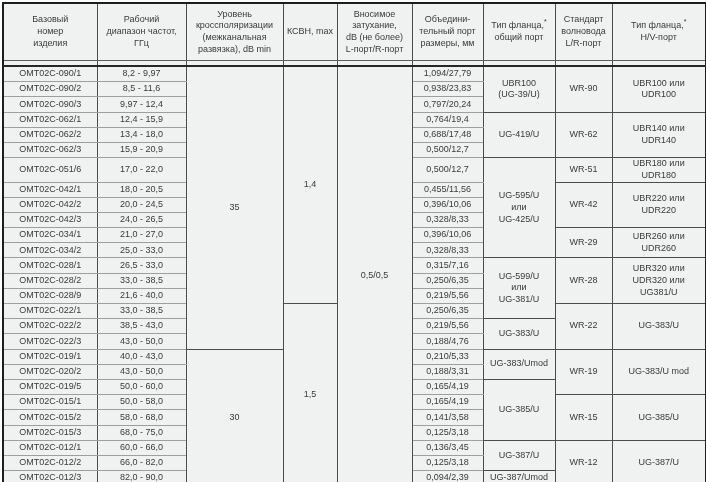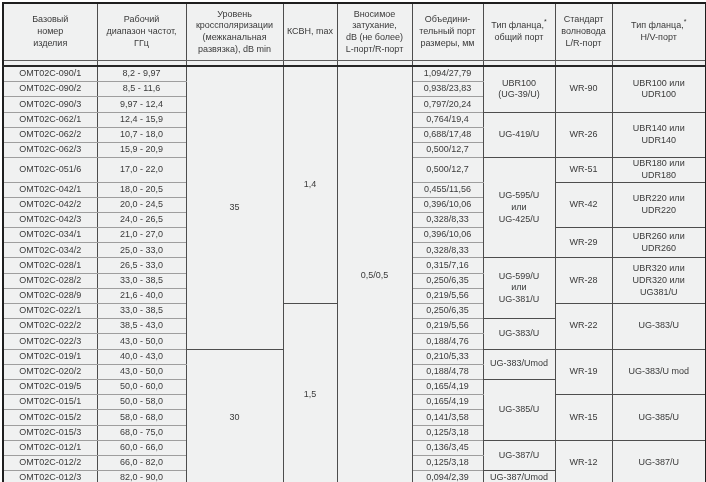--- a/index.html
+++ b/index.html
@@ -99,27 +99,27 @@
     <tr>
       <td>OMT02C-090/3</td>
       <td>9,97 - 12,4</td>
       <td>0,797/20,24</td>
     </tr>
     <tr>
       <td>OMT02C-062/1</td>
       <td>12,4 - 15,9</td>
       <td>0,764/19,4</td>
       <td class="m" rowspan="3">UG-419/U</td>
-      <td class="m" rowspan="3">WR-26</td>
+      <td class="m" rowspan="3">WR-62</td>
       <td class="m" rowspan="3">UBR140 или
 UDR140</td>
     </tr>
     <tr>
       <td>OMT02C-062/2</td>
-      <td>10,7 - 18,0</td>
+      <td>13,4 - 18,0</td>
       <td>0,688/17,48</td>
     </tr>
     <tr>
       <td>OMT02C-062/3</td>
       <td>15,9 - 20,9</td>
       <td>0,500/12,7</td>
     </tr>
     <tr>
       <td>OMT02C-051/6</td>
       <td>17,0 - 22,0</td>
@@ -207,21 +207,21 @@
       <td>40,0 - 43,0</td>
       <td class="m" rowspan="9">30</td>
       <td>0,210/5,33</td>
       <td class="m" rowspan="2">UG-383/Umod</td>
       <td class="m" rowspan="3">WR-19</td>
       <td class="m" rowspan="3">UG-383/U mod</td>
     </tr>
     <tr>
       <td>OMT02C-020/2</td>
       <td>43,0 - 50,0</td>
-      <td>0,188/4,78</td>
+      <td>0,188/3,31</td>
     </tr>
     <tr>
       <td>OMT02C-019/5</td>
       <td>50,0 - 60,0</td>
       <td>0,165/4,19</td>
       <td class="m" rowspan="4">UG-385/U</td>
     </tr>
     <tr>
       <td>OMT02C-015/1</td>
       <td>50,0 - 58,0</td>

